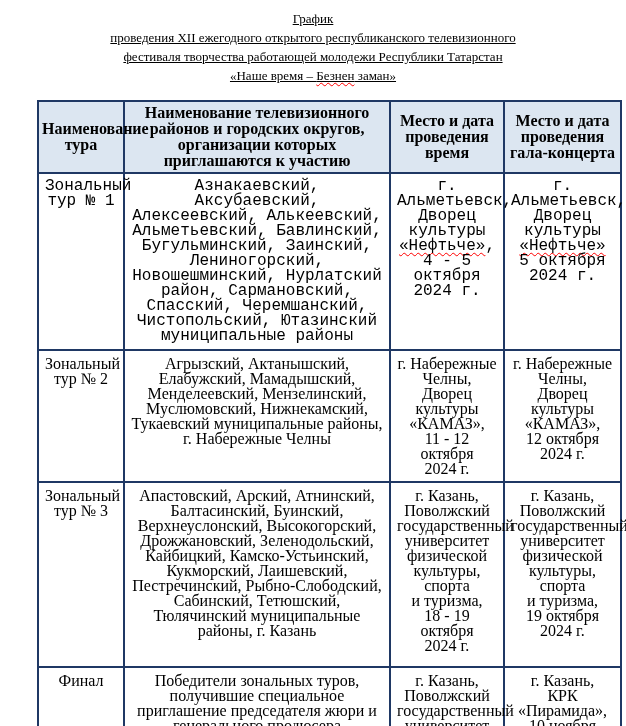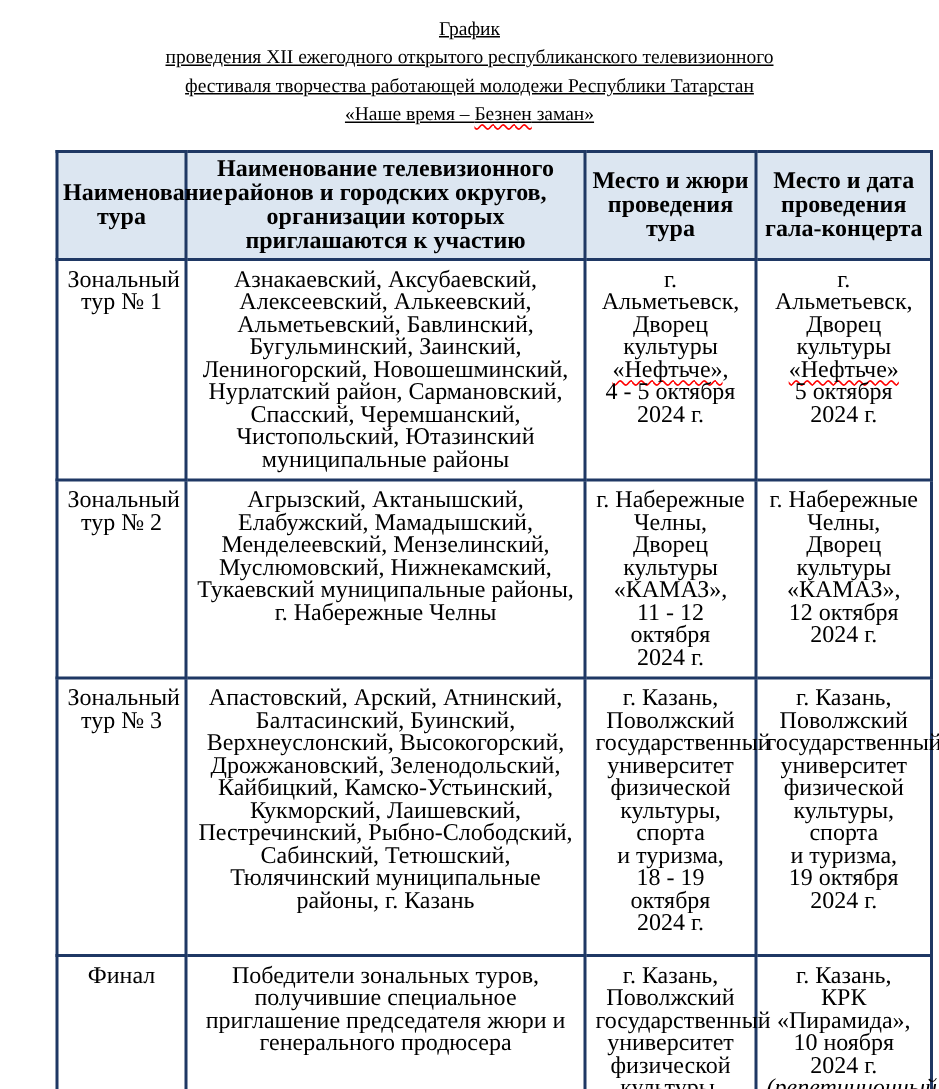--- a/index.html
+++ b/index.html
@@ -57,21 +57,21 @@
     font-weight:bold;
     padding:2px 3px;
     line-height:16px;
   }
   td.cell-tour{text-align:center;}
   td.cell-districts{text-align:center;padding-left:9px;}
   td.cell-venue,td.cell-gala{
     text-align:center;
     white-space:pre-line;
   }
-  tr.r1{height:126px;}
+  tr.r1{height:126px;font-family:Liberation Mono, monospace;}
   tr.r2{height:102px;}
   tr.r3{height:185px;font-family:Liberation Serif, serif;}
   tr.r4{height:108px;}
   .note-italic{font-style:italic;}
 </style>
 </head>
 <body>
 
 <div class="doc-title">
   <div>График</div>
@@ -84,21 +84,21 @@
   <colgroup>
     <col class="c1">
       <col class="c2">
       <col class="c3">
       <col class="c4">
   </colgroup>
   <thead>
     <tr>
       <th>Наименование тура</th>
       <th>Наименование телевизионного районов и городских округов, организации которых приглашаются к участию</th>
-      <th>Место и жюри проведения тура</th>
+      <th>Место и дата проведения время</th>
       <th>Место и дата проведения гала-концерта</th>
     </tr>
   </thead>
   <tbody>
     <tr class="r1">
       <td class="cell-tour">Зональный тур № 1</td>
       <td class="cell-districts">Азнакаевский, Аксубаевский, Алексеевский, Алькеевский, Альметьевский, Бавлинский, Бугульминский, Заинский, Лениногорский, Новошешминский, Нурлатский район, Сармановский, Спасский, Черемшанский, Чистопольский, Ютазинский муниципальные районы</td>
       <td class="cell-venue"><span>г. Альметьевск,
 Дворец культуры
 </span><span class="misspell">«Нефтьче»</span><span>,

